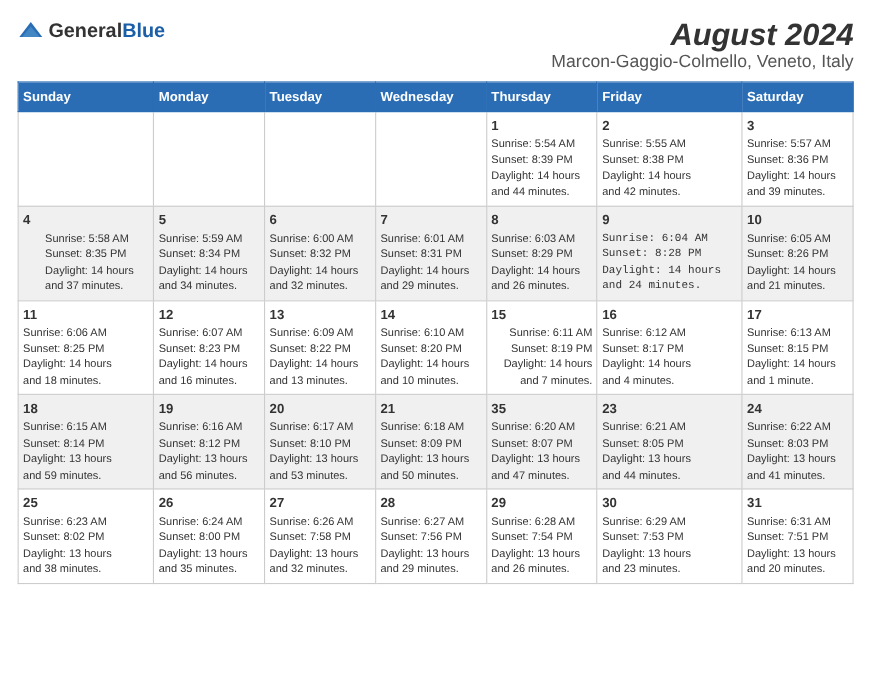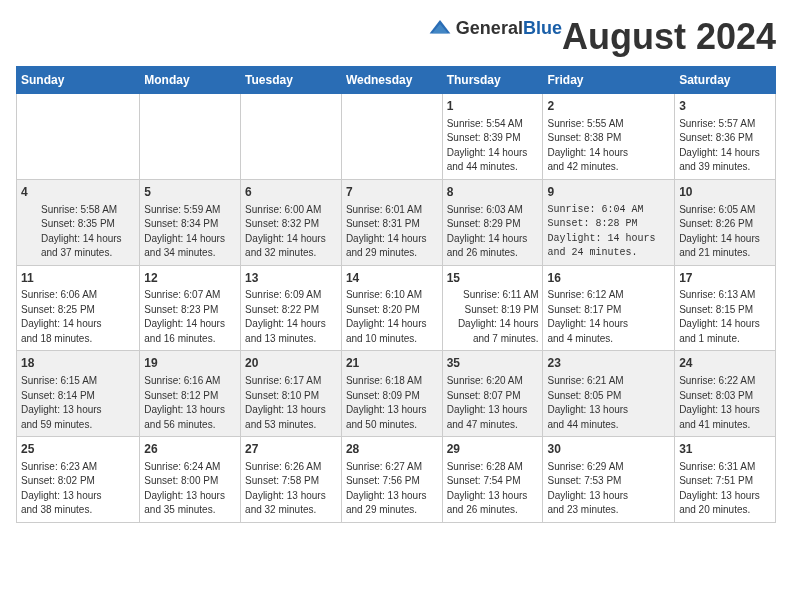--- a/index.html
+++ b/index.html
@@ -6,21 +6,21 @@
     body {
       font-family: Arial, sans-serif;
       background: #fff;
       width: 792px;
       min-height: 612px;
       padding: 16px;
     }
     .header {
       display: flex;
       align-items: flex-start;
-      justify-content: flex-end;
+      justify-content: space-between;
       margin-bottom: 8px;
     }
     .logo {
       display: flex;
       align-items: center;
       gap: 4px;
     }
     .logo-text-general {
       font-size: 18px;
       font-weight: bold;
@@ -32,23 +32,24 @@
       color: #1a5fa8;
     }
     .logo-icon {
       width: 24px;
       height: 24px;
     }
     .title-block {
       text-align: right;
     }
     .main-title {
-      font-size: 36px;
+      font-size: 28px;
       font-weight: bold;
       color: #333;
+      font-style: italic;
     }
     .subtitle {
       font-size: 16px;
       color: #555;
     }
     table {
       width: 100%;
       border-collapse: collapse;
       font-size: 11px;
     }
@@ -99,20 +100,21 @@
     <svg class="logo-icon" viewBox="0 0 30 30" xmlns="http://www.w3.org/2000/svg">
       <polygon points="15,5 28,22 2,22" fill="#2a6db5"></polygon>
       <polygon points="15,10 25,22 5,22" fill="#5a9fd4" opacity="0.5"></polygon>
     </svg>
     <div>
       <span class="logo-text-general">General</span><span class="logo-text-blue">Blue</span>
     </div>
   </div>
   <div class="title-block">
     <div class="main-title">August 2024</div>
+    <div class="subtitle">Marcon-Gaggio-Colmello, Veneto, Italy</div>
   </div>
 </div>
 
 <table>
   <thead>
     <tr>
     <th>Sunday</th>
         <th>Monday</th>
         <th>Tuesday</th>
         <th>Wednesday</th>

